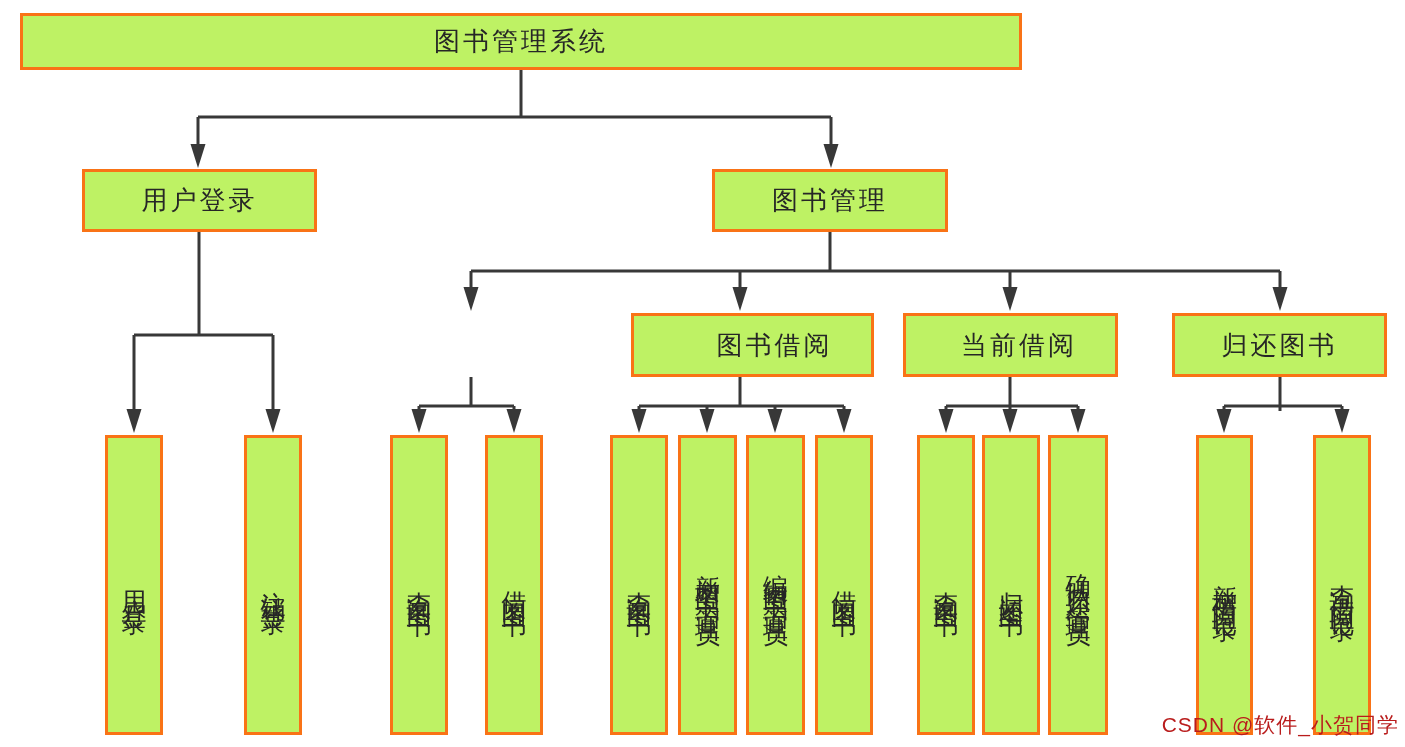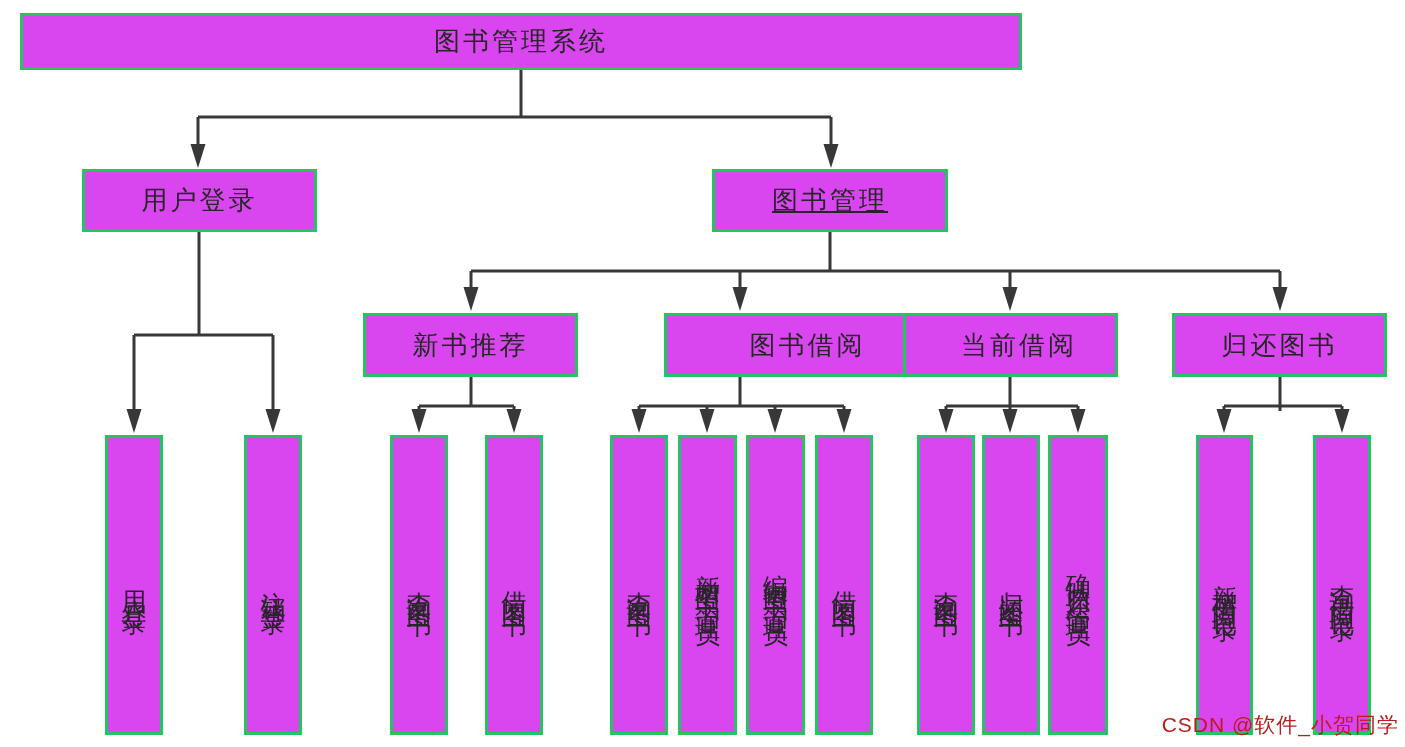--- a/index.html
+++ b/index.html
@@ -1,43 +1,43 @@
 <!DOCTYPE html>
 <html><head>
 <meta charset="utf-8">
 <style>
   html,body{margin:0;padding:0;background:#fff;}
   body{width:1405px;height:747px;overflow:hidden;font-family:"Liberation Sans",sans-serif;}
   .stage{position:relative;width:1405px;height:747px;background:#ffffff;}
   svg.wires{position:absolute;left:0;top:0;width:1405px;height:747px;z-index:1;}
   .node{
     position:absolute;z-index:2;box-sizing:border-box;
-    background:#d946ef;border:3px solid #22c55e;
+    background:#bef264;border:3px solid #f97316;
     display:flex;align-items:center;justify-content:center;
     color:#262626;
   }
   .node.h span{font-size:26px;letter-spacing:3px;white-space:nowrap;}
   .node.v .vtext{
     writing-mode:vertical-rl;
     text-orientation:mixed;
     font-size:25px;
     letter-spacing:7px;
     line-height:1;
     white-space:nowrap;
   }
   .watermark{
     position:absolute;z-index:3;right:6px;bottom:8px;
     font-size:21px;color:#b91c1c;letter-spacing:1px;white-space:nowrap;
   }
   
   #n-root{left:20px;top:13px;width:1002px;height:57px;}
   #n-login{left:82px;top:169px;width:235px;height:63px;}
-  #n-mgmt{left:712px;top:169px;width:236px;height:63px;text-decoration:underline;}
+  #n-mgmt{left:712px;top:169px;width:236px;height:63px;}
   #n-recommend{left:363px;top:313px;width:215px;height:64px;}
-  #n-borrowing{left:664px;top:313px;width:243px;height:64px;padding-left:44px;}
+  #n-borrowing{left:631px;top:313px;width:243px;height:64px;padding-left:44px;}
   #n-current{left:903px;top:313px;width:215px;height:64px;padding-left:17px;}
   #n-records{left:1172px;top:313px;width:215px;height:64px;}
   .leaf{top:435px;height:300px;}
   #l-user-login{left:105px;width:58px;}
   #l-logout{left:244px;width:58px;}
   #l-rec-query{left:390px;width:58px;}
   #l-rec-borrow{left:485px;width:58px;}
   #l-bor-query{left:610px;width:58px;}
   #l-bor-add{left:678px;width:59px;}
   #l-bor-edit{left:746px;width:59px;}
@@ -89,23 +89,20 @@
     <span>图书管理系统</span>
   </div>
 
   <div class="node h" id="n-login">
     <span>用户登录</span>
   </div>
   <div class="node h" id="n-mgmt">
     <span>图书管理</span>
   </div>
 
-  <div class="node h" id="n-recommend">
-    <span>新书推荐</span>
-  </div>
   <div class="node h" id="n-borrowing">
     <span>图书借阅</span>
   </div>
   <div class="node h" id="n-current">
     <span>当前借阅</span>
   </div>
   <div class="node h" id="n-records">
     <span>归还图书</span>
   </div>
 

